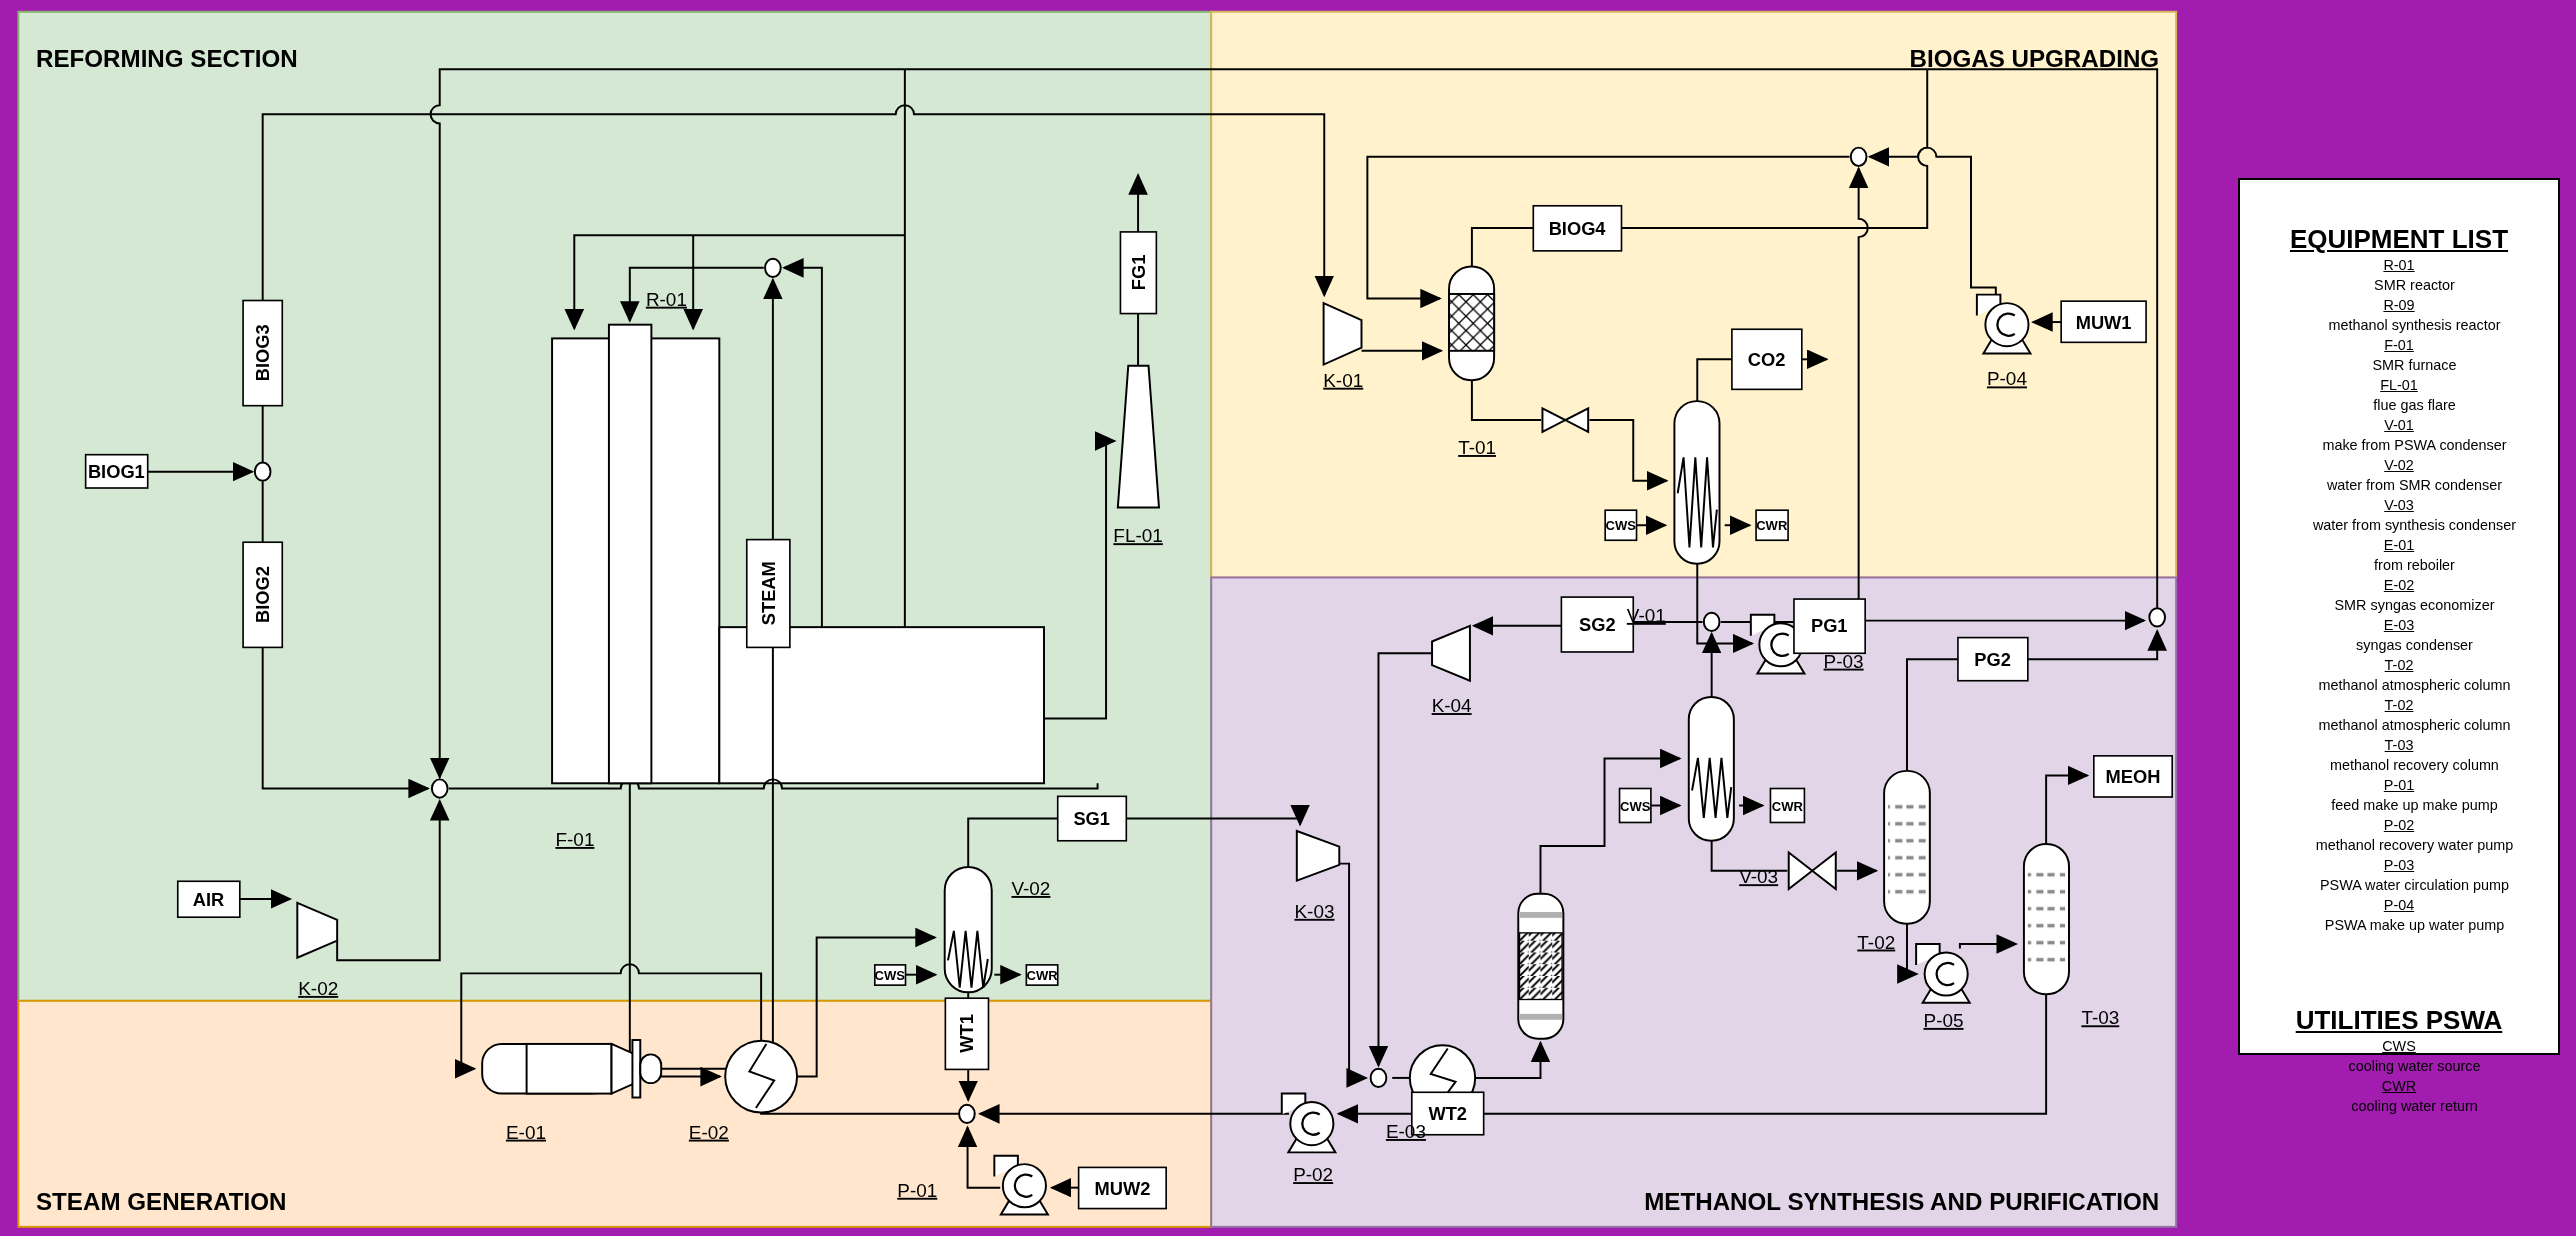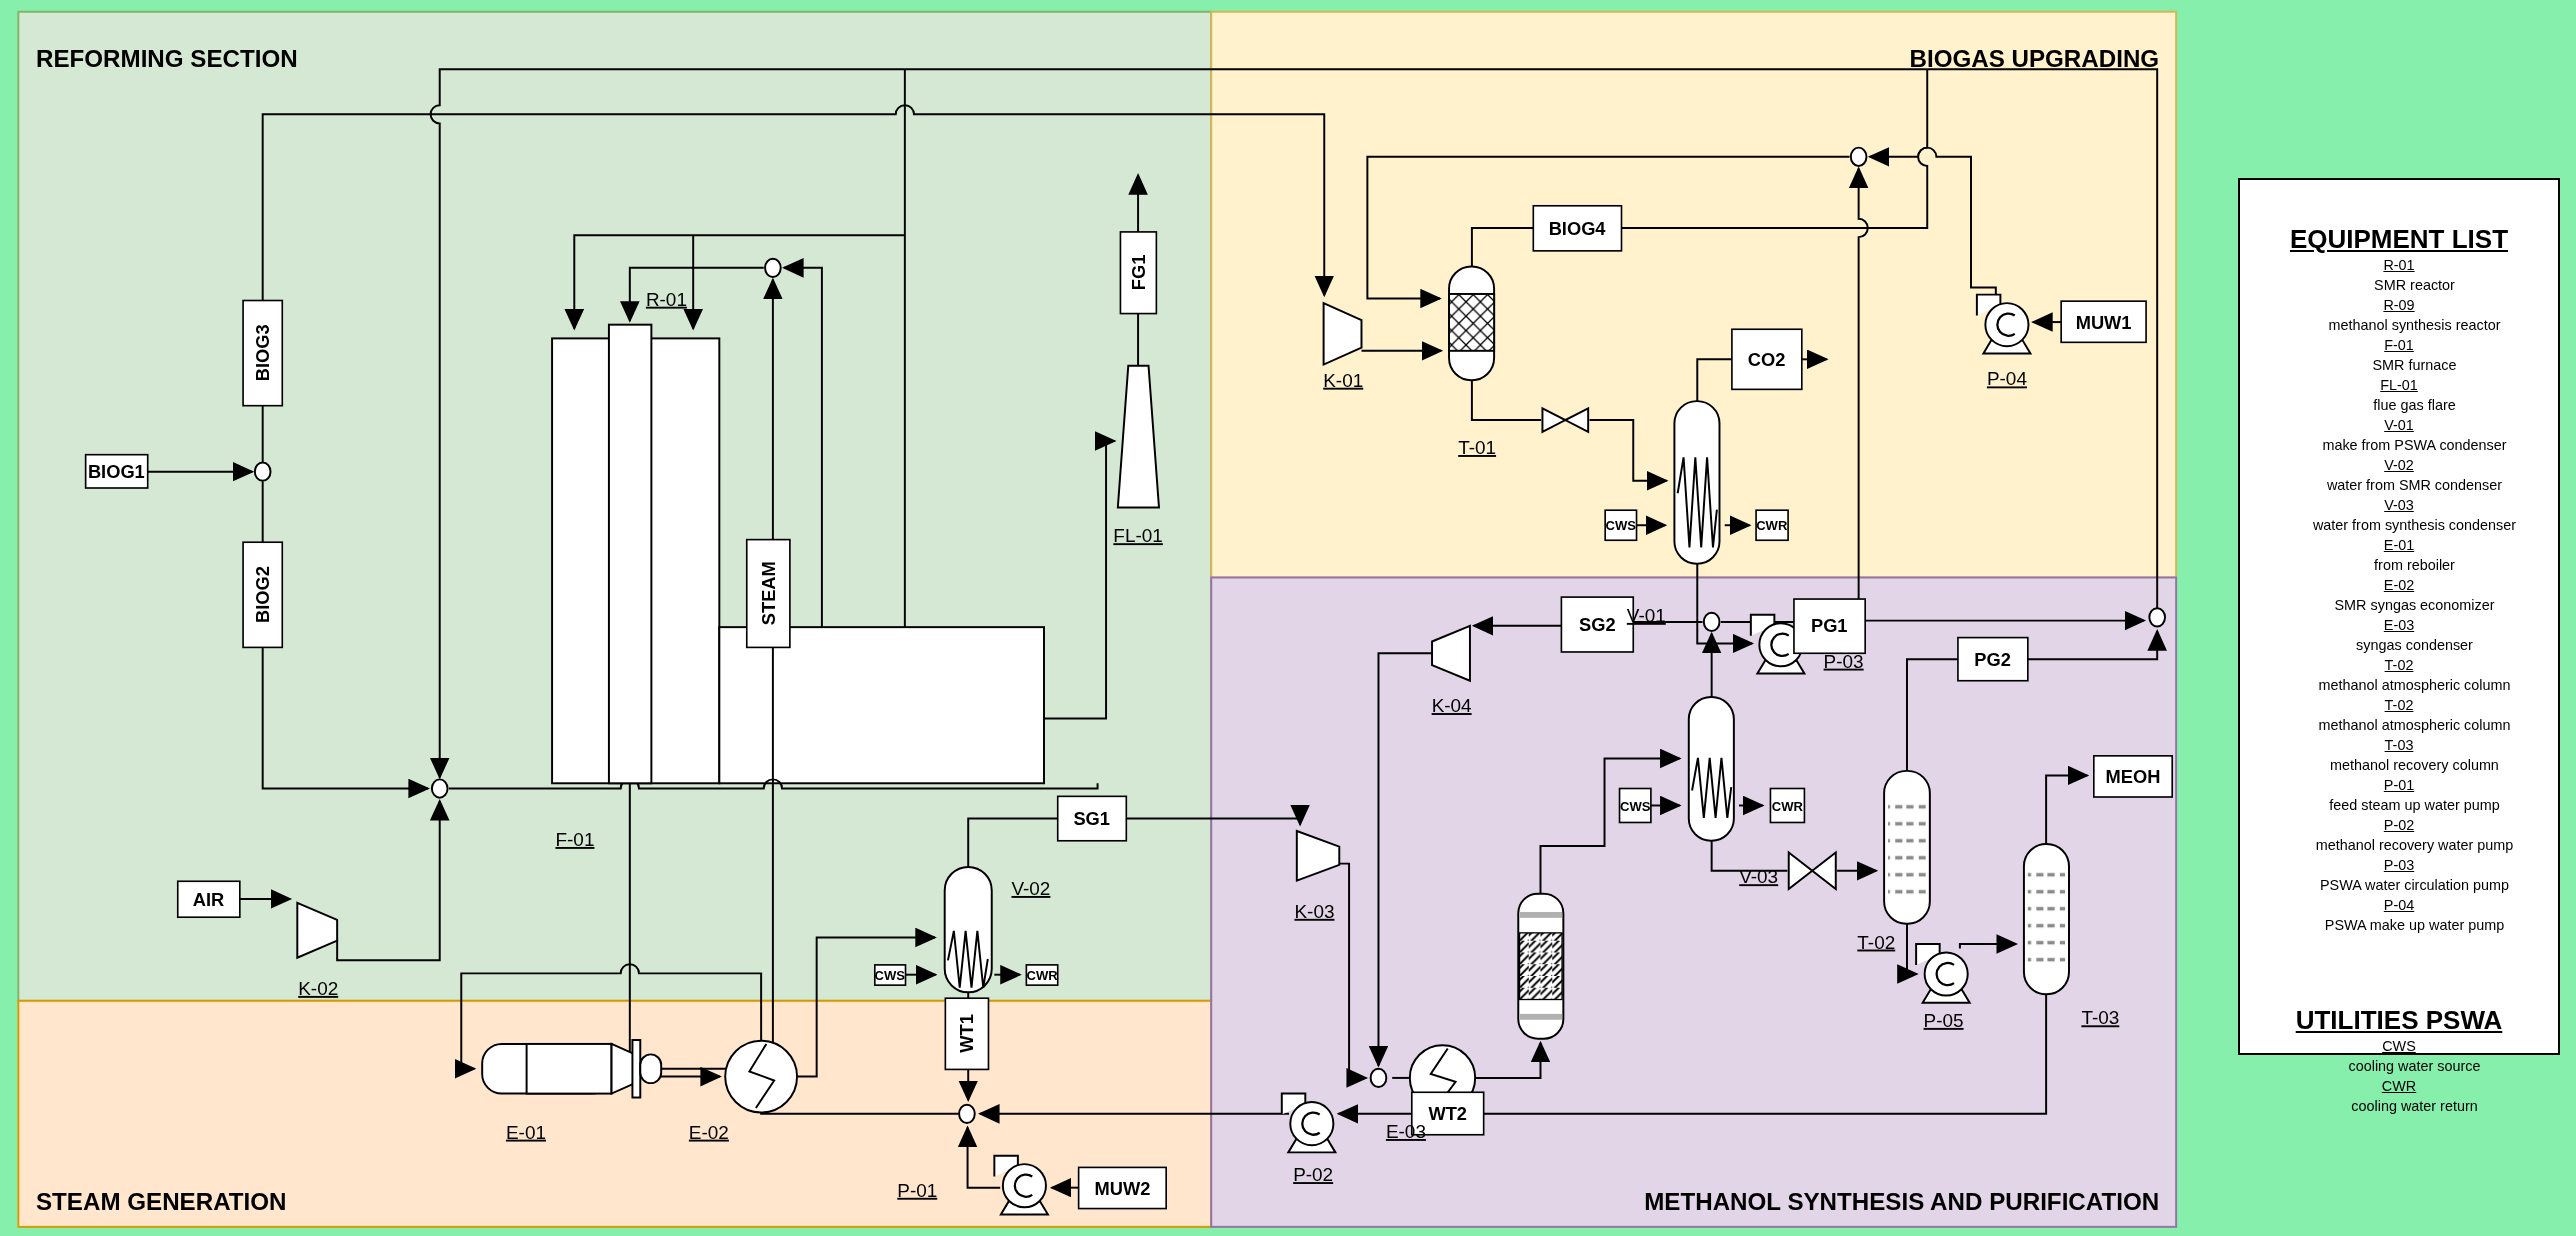--- a/index.html
+++ b/index.html
@@ -1,16 +1,16 @@
 <!DOCTYPE html>
 <html style="font-size:10.5px"><head>
 <meta charset="utf-8">
 <style>
   html,body{margin:0;padding:0;background:#ffffff;}
-  #stage{position:relative;width:2576px;height:1236px;background:#86efac;overflow:hidden;
+  #stage{position:relative;width:2576px;height:1236px;background:#a21caf;overflow:hidden;
          font-family:"Liberation Sans", sans-serif;}
   svg{position:absolute;left:0;top:0;}
   svg text{font-family:"Liberation Sans", sans-serif;fill:#000;}
   .section-title{font-size:37px;font-weight:bold;}
   .tag-text{font-size:28px;font-weight:bold;}
   .tag-small{font-size:20px;font-weight:bold;}
   .eq-label{font-size:29px;text-decoration:underline;}
   .pipe{fill:none;stroke:#000;stroke-width:3;}
   .shape{fill:#ffffff;stroke:#000;stroke-width:3;}
   .tagbox{fill:#ffffff;stroke:#000;stroke-width:2.5;}
@@ -349,21 +349,21 @@
         <span class="list-item-desc">SMR syngas economizer</span>
         <span class="list-item-code">E-03</span>
         <span class="list-item-desc">syngas condenser</span>
         <span class="list-item-code">T-02</span>
         <span class="list-item-desc">methanol atmospheric column</span>
         <span class="list-item-code">T-02</span>
         <span class="list-item-desc">methanol atmospheric column</span>
         <span class="list-item-code">T-03</span>
         <span class="list-item-desc">methanol recovery column</span>
         <span class="list-item-code">P-01</span>
-        <span class="list-item-desc">feed steam up water pump</span>
+        <span class="list-item-desc">feed make up make pump</span>
         <span class="list-item-code">P-02</span>
         <span class="list-item-desc">methanol recovery water pump</span>
         <span class="list-item-code">P-03</span>
         <span class="list-item-desc">PSWA water circulation pump</span>
         <span class="list-item-code">P-04</span>
         <span class="list-item-desc">PSWA make up water pump</span>
       </div>
     <div class="list-spacer"></div>
     <div class="list-title">UTILITIES PSWA</div>
     <div id="ut-items">

